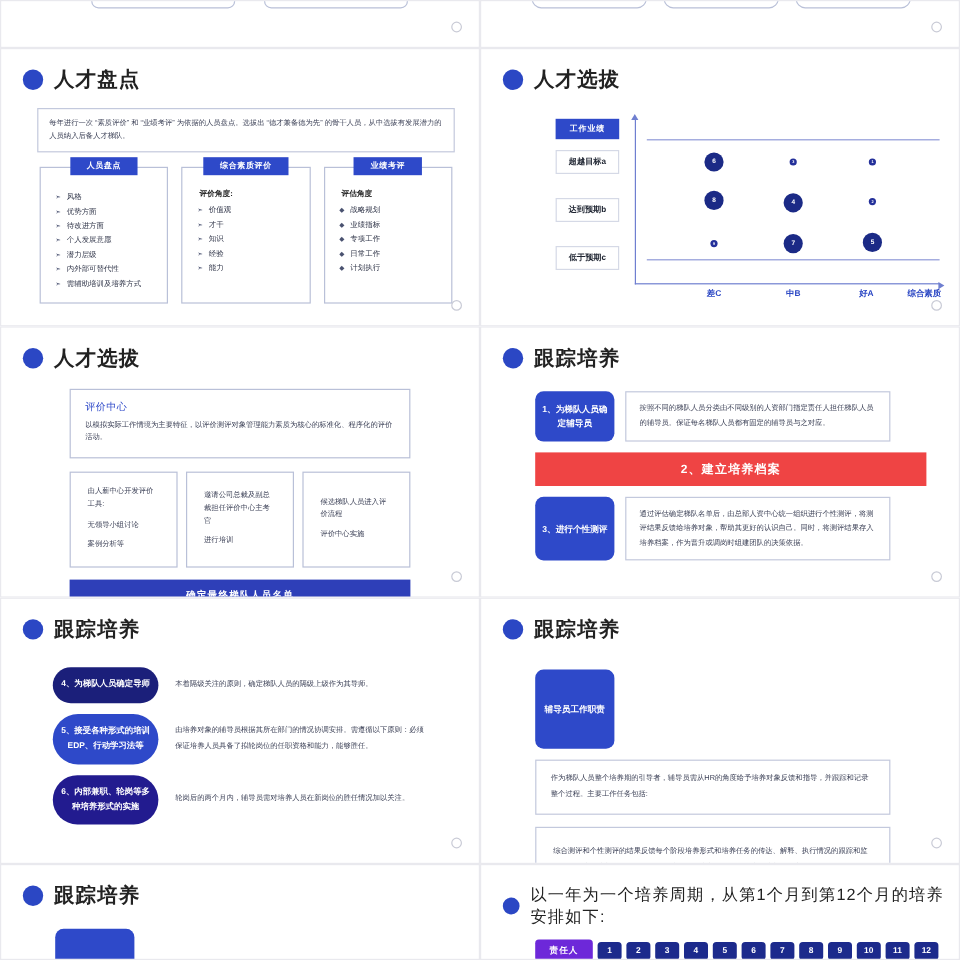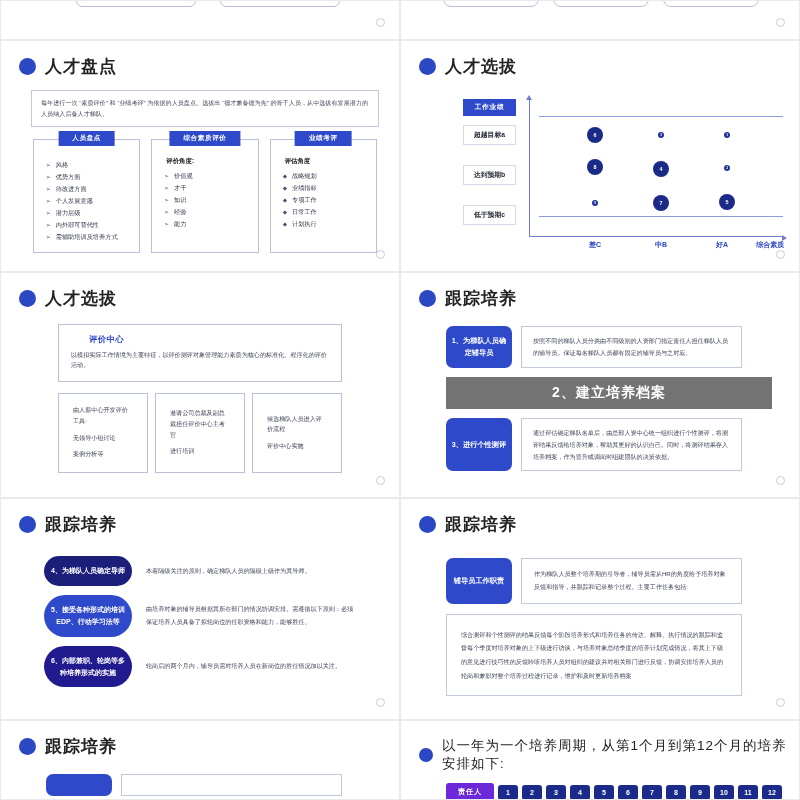--- a/index.html
+++ b/index.html
@@ -43,47 +43,47 @@
   .arrow-r { position:absolute; right:-4px; bottom:-3.5px; width:0;height:0;
              border-top:3.5px solid transparent;border-bottom:3.5px solid transparent;border-left:5px solid #6f7fd0; }
   .pt { position:absolute; transform:translate(-50%,-50%); border-radius:50%;
         display:flex; align-items:center; justify-content:center; color:#fff; font-weight:700; }
   .pt.big { width:16px; height:16px; background:#1b2a86; font-size:5.4px; }
   .pt.sm  { width:6px; height:6px; background:#24309a; font-size:3.2px; }
   .xlab { position:absolute; bottom:-13px; transform:translateX(-50%); font-size:7px; color:#2b47c4; font-weight:700; white-space:nowrap; }
 
   
   .s5-top { margin:14px 57px 0 57px; border:1px solid #b9c0d8; padding:9px 12px 10px; }
-  .s5-top h4 { font-size:8.4px; color:#2e49c9; font-weight:700; margin-bottom:5px; letter-spacing:.4px;margin-left:18px; }
+  .s5-top h4 { font-size:8.4px; color:#2e49c9; font-weight:400; margin-bottom:5px; letter-spacing:.4px; }
   .s5-top p { font-size:6.1px; color:#3a3f55; line-height:1.7; }
   .s5-row { display:flex; gap:7px; margin:11px 57px 0 57px; }
   .s5-card { flex:1; border:1px solid #b9c0d8; min-height:80px; display:flex; flex-direction:column;
              justify-content:center; padding:8px 14px; gap:6px; }
   .s5-card p { font-size:6.1px; color:#3a3f55; line-height:1.75; }
   .s5-btn { margin:10px 57px 0 57px; background:#2e3fb8; color:#fff; text-align:center;
             font-size:8px; font-weight:700; letter-spacing:1px; padding:7px 0; }
 
   
   .s6-row { display:flex; align-items:stretch; gap:9px; margin:0 57px 0 45px; }
   .s6-tag { width:66px; flex:0 0 66px; background:#2e49c9; color:#fff; border-radius:7px;
             display:flex; align-items:center; justify-content:center; text-align:center;
             font-size:7.2px; font-weight:700; line-height:1.6; padding:6px 4px; }
   .s6-body { flex:1; border:1px solid #c3c9dd; padding:8px 11px; font-size:6.1px; color:#3a3f55; line-height:1.95;
              display:flex; align-items:center; }
-  .s6-bar { margin:9px 27px 9px 45px; background:#737373; color:#fff; text-align:center;
-            font-size:14px; font-weight:700; letter-spacing:1px; padding:7px 0; }
+  .s6-bar { margin:9px 27px 9px 45px; background:#ef4444; color:#fff; text-align:center;
+            font-size:10px; font-weight:700; letter-spacing:1px; padding:7px 0; }
 
   
   .s7-row { display:flex; align-items:center; gap:14px; margin:0 40px 0 43px; }
   .s7-pill { width:88px; flex:0 0 88px; border-radius:999px; color:#fff; text-align:center;
              font-size:7px; font-weight:700; line-height:1.7; padding:9px 6px; }
   .s7-txt { flex:1; font-size:6.1px; color:#3a3f55; line-height:2.05; }
 
   
-  .s8-row { display:flex; gap:9px; margin:0 57px 0 45px; }
+  .s8-row { display:flex; gap:9px; margin:0 57px 0 45px;flex-direction:column; }
   .s8-tag { width:66px; flex:0 0 66px; background:#2e49c9; color:#fff; border-radius:7px;
             display:flex; align-items:center; justify-content:center; text-align:center;
             font-size:7.2px; font-weight:700; line-height:1.7; padding:10px 4px; }
   .s8-body { flex:1; border:1px solid #c3c9dd; padding:9px 12px; font-size:6.1px; color:#3a3f55; line-height:2.1; }
   .s8-big { margin:10px 57px 0 45px; border:1px solid #c3c9dd; padding:13px 14px;
             font-size:6.1px; color:#3a3f55; line-height:2.25; }
 
   
   .tl { position:relative; margin:10px 0 0 45px; height:30px; }
   .tl-row { display:flex; align-items:center; gap:4px; }
@@ -292,20 +292,21 @@
       <div class="s5-card">
         <p>邀请公司总裁及副总裁担任评价中心主考官</p>
         <p>进行培训</p>
       </div>
       <div class="s5-card">
         <p>候选梯队人员进入评价流程</p>
         <p>评价中心实施</p>
       </div>
     </div>
 
+    <div class="s5-btn">确定最终梯队人员名单</div>
     <div class="pagemark"></div>
   </div>
 
   <div class="slide">
     <div class="head">
       <span class="dot"></span>
       <span class="htxt">跟踪培养</span>
     </div>
 
     <div style="margin-top:16px;">

